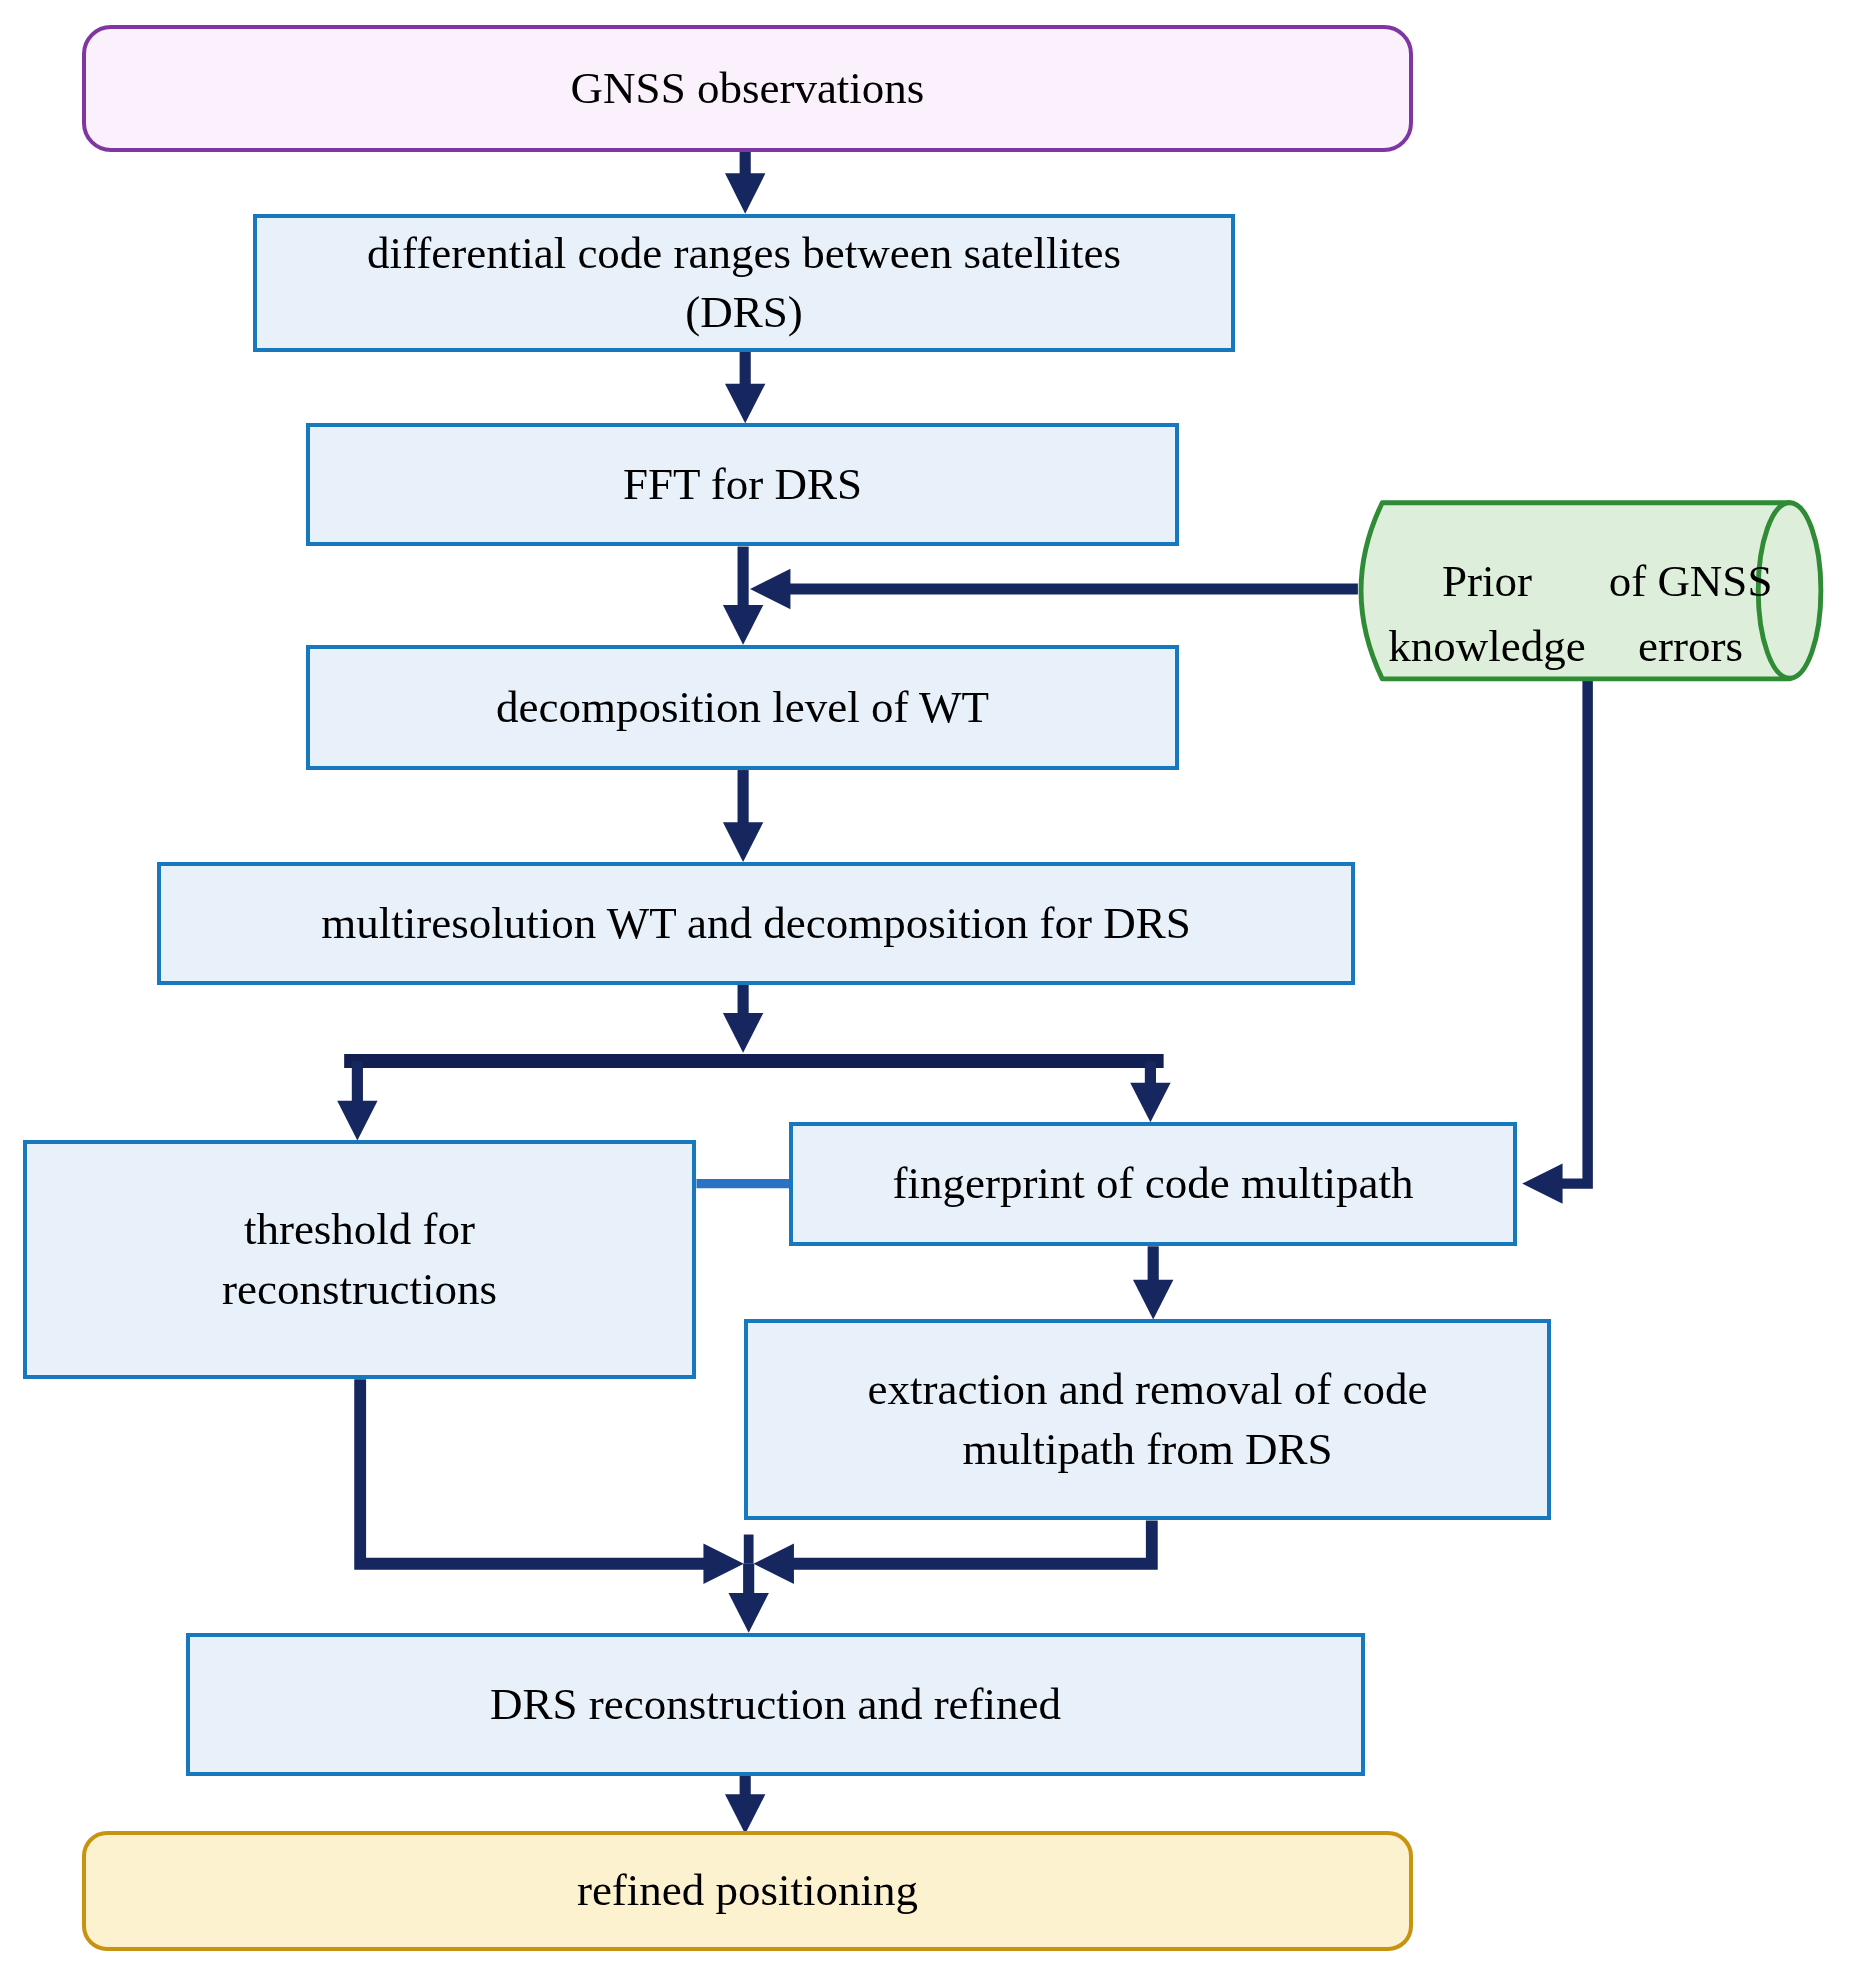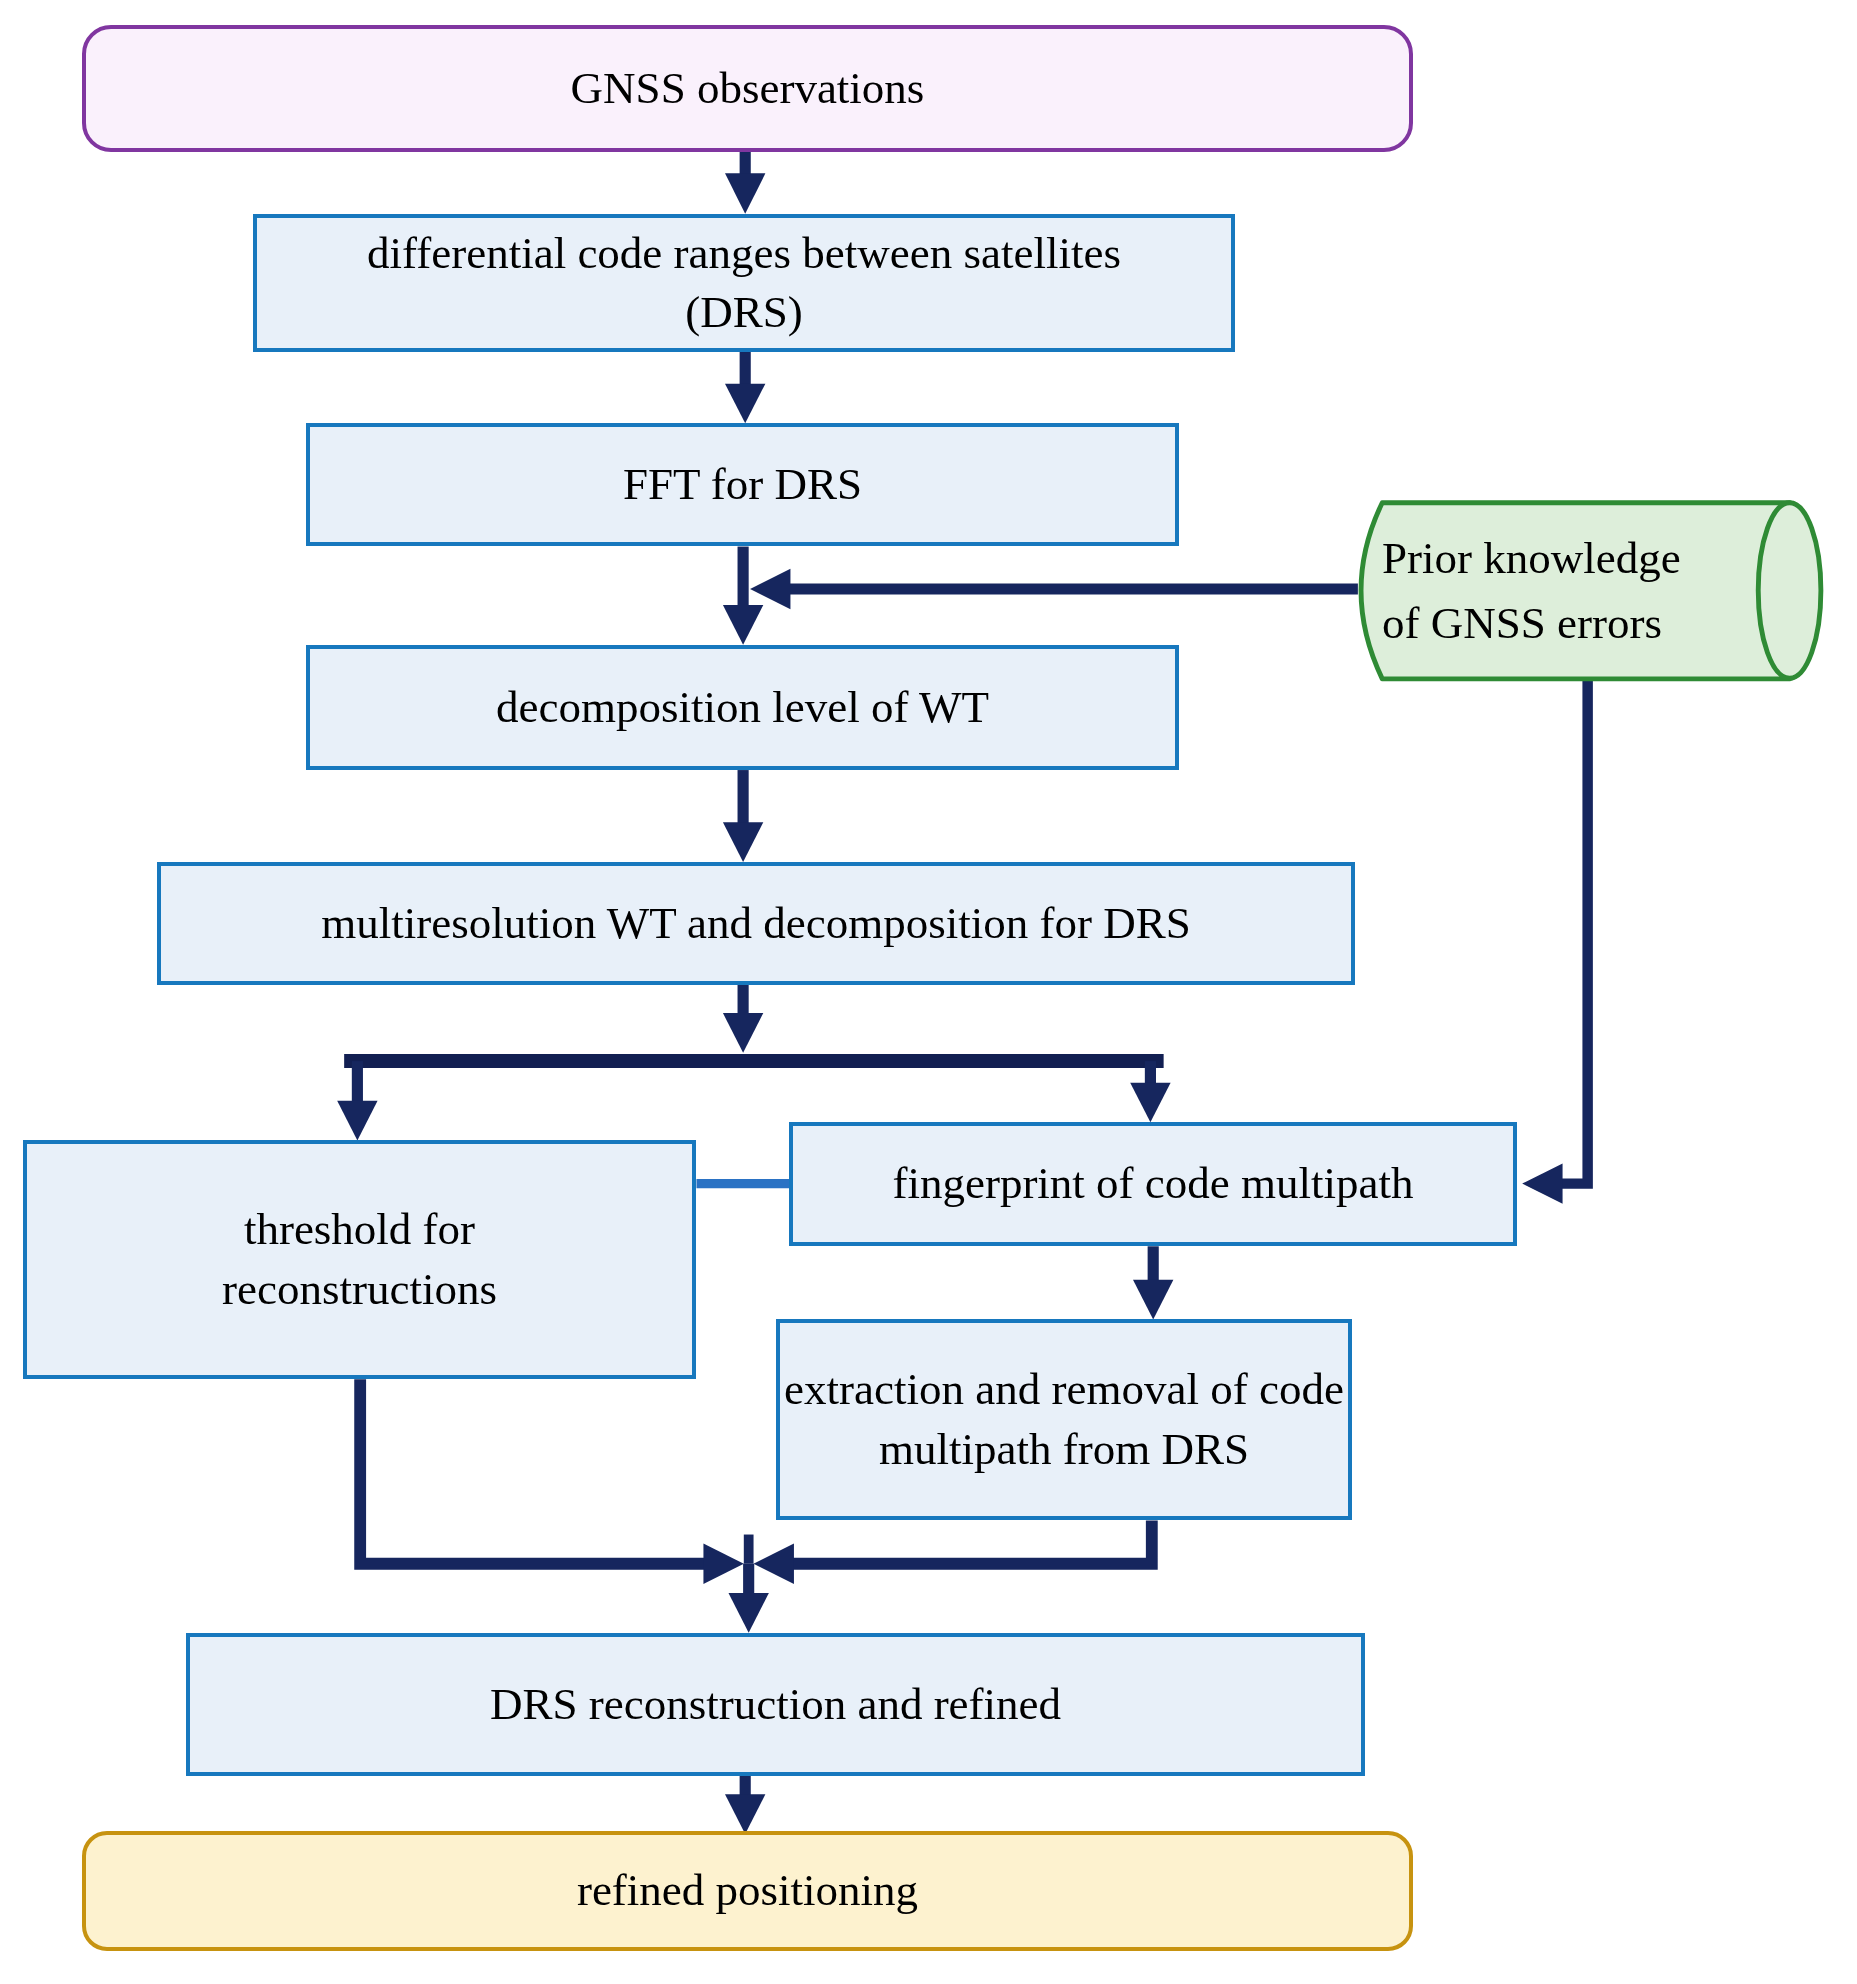--- a/index.html
+++ b/index.html
@@ -27,21 +27,21 @@
     border:4.2px solid #8036a0;
     border-radius:29px;
   }
   .term-end{
     background:#fdf2cf;
     border:4.9px solid #c79310;
     border-radius:25px;
   }
   .cyl-text{
     position:absolute;
-    display:flex;flex-direction:column;justify-content:center;align-items:flex-start;
+    display:flex;flex-direction:row;justify-content:center;align-items:flex-end;
     text-align:center;font-size:45px;line-height:1.45;
   }
   .tline{display:block;}
 </style>
 </head>
 <body>
 
 <div id="canvas">
 
   <svg id="wires" width="1858" height="1985" viewBox="0 0 2668 2851" fill="none" xmlns="http://www.w3.org/2000/svg">
@@ -125,21 +125,21 @@
 
   <div class="node proc" style="left:23px;top:1140px;width:673px;height:239px;">
     <span class="tline">threshold for</span>
     <span class="tline">reconstructions</span>
   </div>
 
   <div class="node proc" style="left:789px;top:1122px;width:728px;height:124px;">
     <span>fingerprint of code multipath</span>
   </div>
 
-  <div class="node proc" style="left:776px;top:1319px;width:576px;height:201px;">
+  <div class="node proc" style="left:744px;top:1319px;width:807px;height:201px;">
     <span class="tline">extraction and removal of code</span>
     <span class="tline">multipath from DRS</span>
   </div>
 
   <div class="node proc" style="left:186px;top:1633px;width:1179px;height:143px;">
     <span>DRS reconstruction and refined</span>
   </div>
 
   <div class="node term-end" style="left:82px;top:1831px;width:1331px;height:120px;">
     <span>refined positioning</span>

